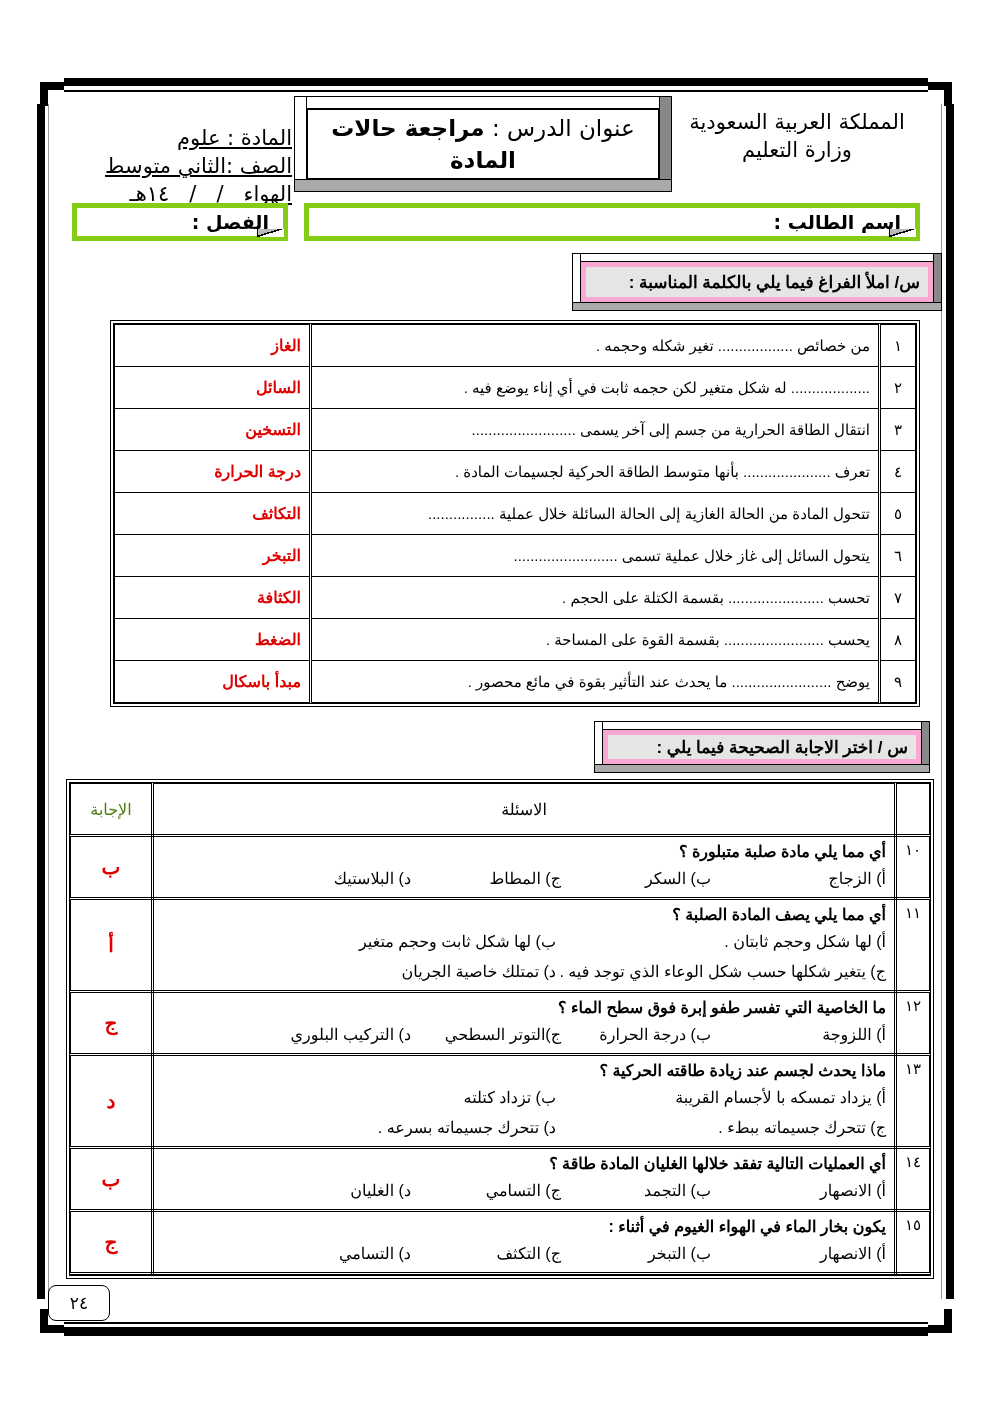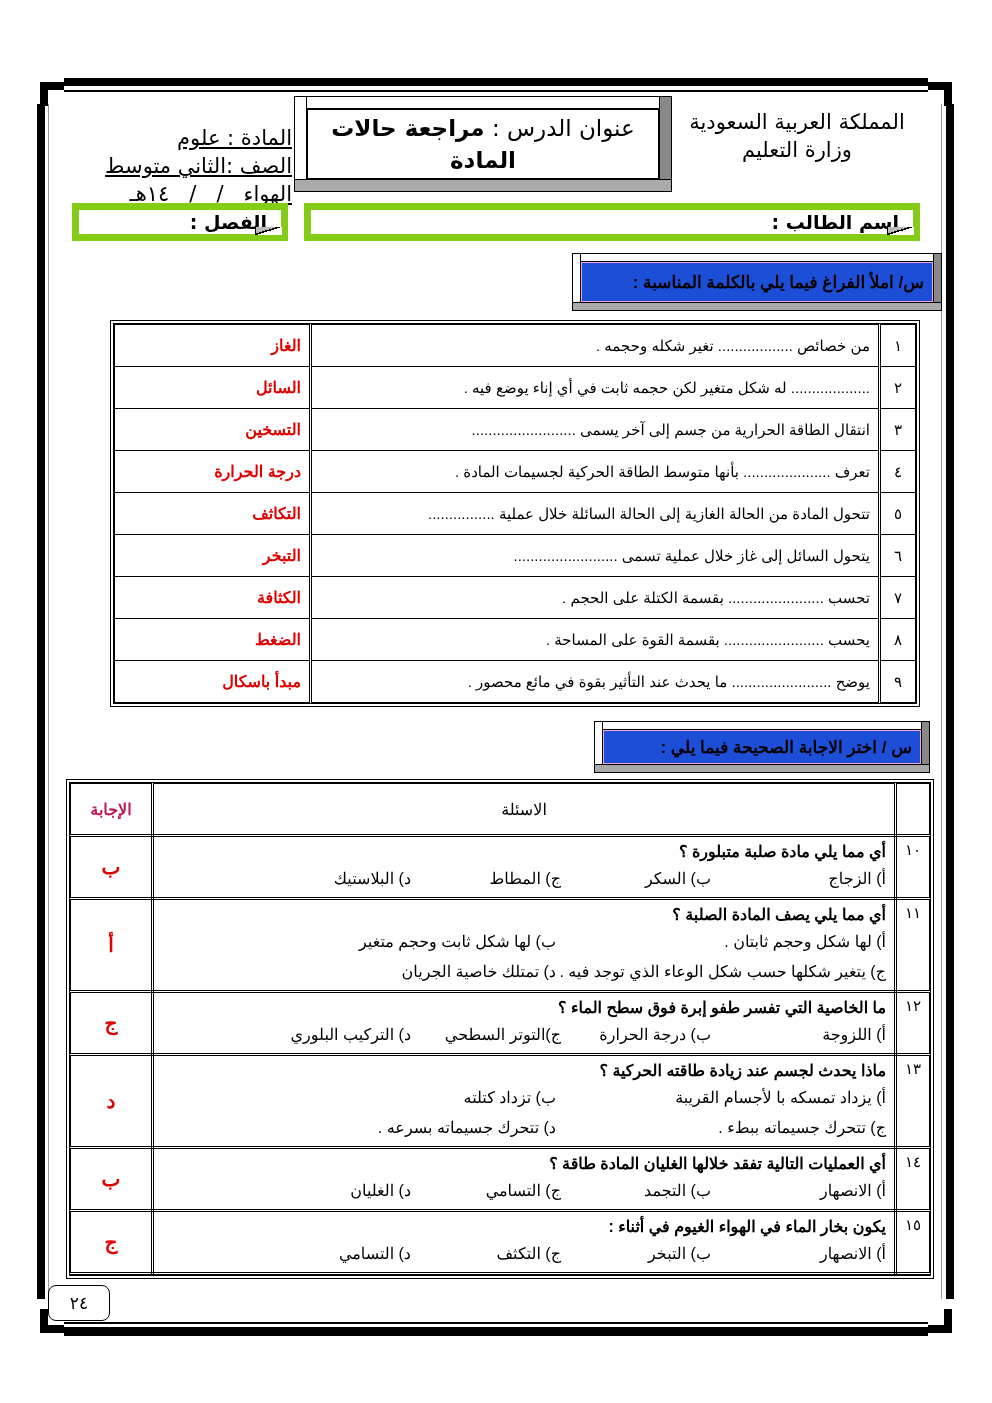--- a/index.html
+++ b/index.html
@@ -29,54 +29,54 @@
   .title-box { position: absolute; left: 294px; top: 96px; width: 378px; height: 96px; background: #a3a3a3; border: 1px solid #000; }
   .title-box .inner { position: absolute; left: 12px; top: 12px; right: 12px; bottom: 12px; background: #fff; border: 1px solid #000;
      display: flex; align-items: center; justify-content: center; text-align: center; direction: rtl; font-size: 23px; line-height: 32px; padding: 0 10px; }
   .title-box .inner b { font-weight: bold; }
   .title-box .sidebev { position: absolute; top: 0; bottom: 0; left: 0; width: 12px; background: #fff; border-right: 1px solid #000; }
   .title-box .topbev { position: absolute; left: 0; right: 0; top: 0; height: 12px; background: #fff; border-bottom: 1px solid #000; }
   .title-box .rightbev { position: absolute; top: 0; bottom: 0; right: 0; width: 12px; background: #888; border-left: 1px solid #000; }
   .title-box .botbev { position: absolute; left: 0; right: 0; bottom: 0; height: 12px; background: #aaa; border-top: 1px solid #000; }
 
   
-  .fold-box { position: absolute; border: 7px solid #84cc16; background: #fff; direction: rtl; font-weight: bold; font-size: 19px; display: flex; align-items: center; padding-right: 14px; }
+  .fold-box { position: absolute; border: 5px solid #84cc16; background: #fff; direction: rtl; font-weight: bold; font-size: 19px; display: flex; align-items: center; padding-right: 14px; }
   .fold-box::after { content: ""; position: absolute; right: -1px; bottom: -1px; width: 26px; height: 8px;
       background: linear-gradient(to top left, #fff 50%, #000 50%, #000 60%, #bbb 60%); border-left: 1px solid #000; }
   .name-box { left: 304px; top: 203px; width: 616px; height: 38px; }
   .class-box { left: 72px; top: 203px; width: 216px; height: 38px; }
 
   
   .sec-box { position: absolute; background: #888; border: 1px solid #000; }
   .sec-box .topbev { position: absolute; left: 0; right: 0; top: 0; height: 8px; background: #fff; border-bottom: 1px solid #000; }
   .sec-box .leftbev { position: absolute; top: 0; bottom: 0; left: 0; width: 8px; background: #fff; border-right: 1px solid #000; }
   .sec-box .rightbev { position: absolute; top: 0; bottom: 0; right: 0; width: 8px; background: #888; border-left: 1px solid #000; }
   .sec-box .botbev { position: absolute; left: 0; right: 0; bottom: 0; height: 8px; background: #aaa; border-top: 1px solid #000; }
-  .sec-box .inner { position: absolute; left: 8px; right: 8px; top: 8px; bottom: 8px; background: #1d4ed8; border: 1px solid #f9a8d4;
+  .sec-box .inner { position: absolute; left: 8px; right: 8px; top: 8px; bottom: 8px; background: #e5e5e5; border: 5px solid #f9a8d4;
      direction: rtl; font-family: "Liberation Sans", sans-serif; font-weight: bold; font-size: 17px; display: flex; align-items: center; padding-right: 8px; }
   .sec1 { left: 572px; top: 253px; width: 370px; height: 58px; }
   .sec2 { left: 594px; top: 721px; width: 336px; height: 52px; }
 
   
   .t1 { position: absolute; left: 110px; top: 320px; width: 810px; border: 3px double #000; border-width: 4px; border-style: double; direction: rtl; font-family: "Liberation Sans", sans-serif; }
   .t1 table { width: 100%; border-collapse: collapse; }
   .t1 td { border: 1px solid #000; height: 42px; font-size: 15px; padding: 0 8px; vertical-align: middle; }
   .t1 td.num { width: 36px; text-align: center; border-left: 3px double #000; }
   .t1 td.q { text-align: right; border-left: 3px double #000; }
   .t1 td.ans { width: 196px; color: #e00000; font-weight: bold; font-size: 16px; }
 
   
   .t2 { position: absolute; left: 66px; top: 779px; width: 868px; border: 4px double #000; direction: rtl; font-family: "Liberation Sans", sans-serif; }
   .t2 table { width: 100%; border-collapse: collapse; }
   .t2 td { border: 1px solid #000; font-size: 16px; vertical-align: top; }
   .t2 td.num { width: 34px; text-align: center; border-left: 3px double #000; padding-top: 4px; font-size: 15px; }
   .t2 td.q { border-left: 3px double #000; padding: 3px 8px 3px 8px; text-align: right; }
   .t2 td.ans { width: 82px; text-align: center; color: #e00000; font-weight: bold; font-size: 20px; vertical-align: middle; }
   .t2 tr.head td { height: 52px; vertical-align: middle; text-align: center; font-weight: normal; border-bottom: 3px double #000; }
-  .t2 tr.head td.ansh { color: #be185d; font-size: 16px; font-weight: bold; }
+  .t2 tr.head td.ansh { color: #4d7c0f; font-size: 16px; font-weight: normal; }
   .t2 .qtext { font-weight: bold; line-height: 24px; }
   .t2 .opts { display: flex; line-height: 30px; }
   .t2 .opts span { display: inline-block; }
   .t2 tr.qrow td { border-bottom: 3px double #000; }
 
   .page-num { position: absolute; left: 48px; top: 1285px; width: 62px; height: 36px; border: 1.5px solid #000; border-radius: 8px; background: #fff;
      display: flex; align-items: center; justify-content: center; font-size: 17px; }
 </style>
 </head>
 <body>

